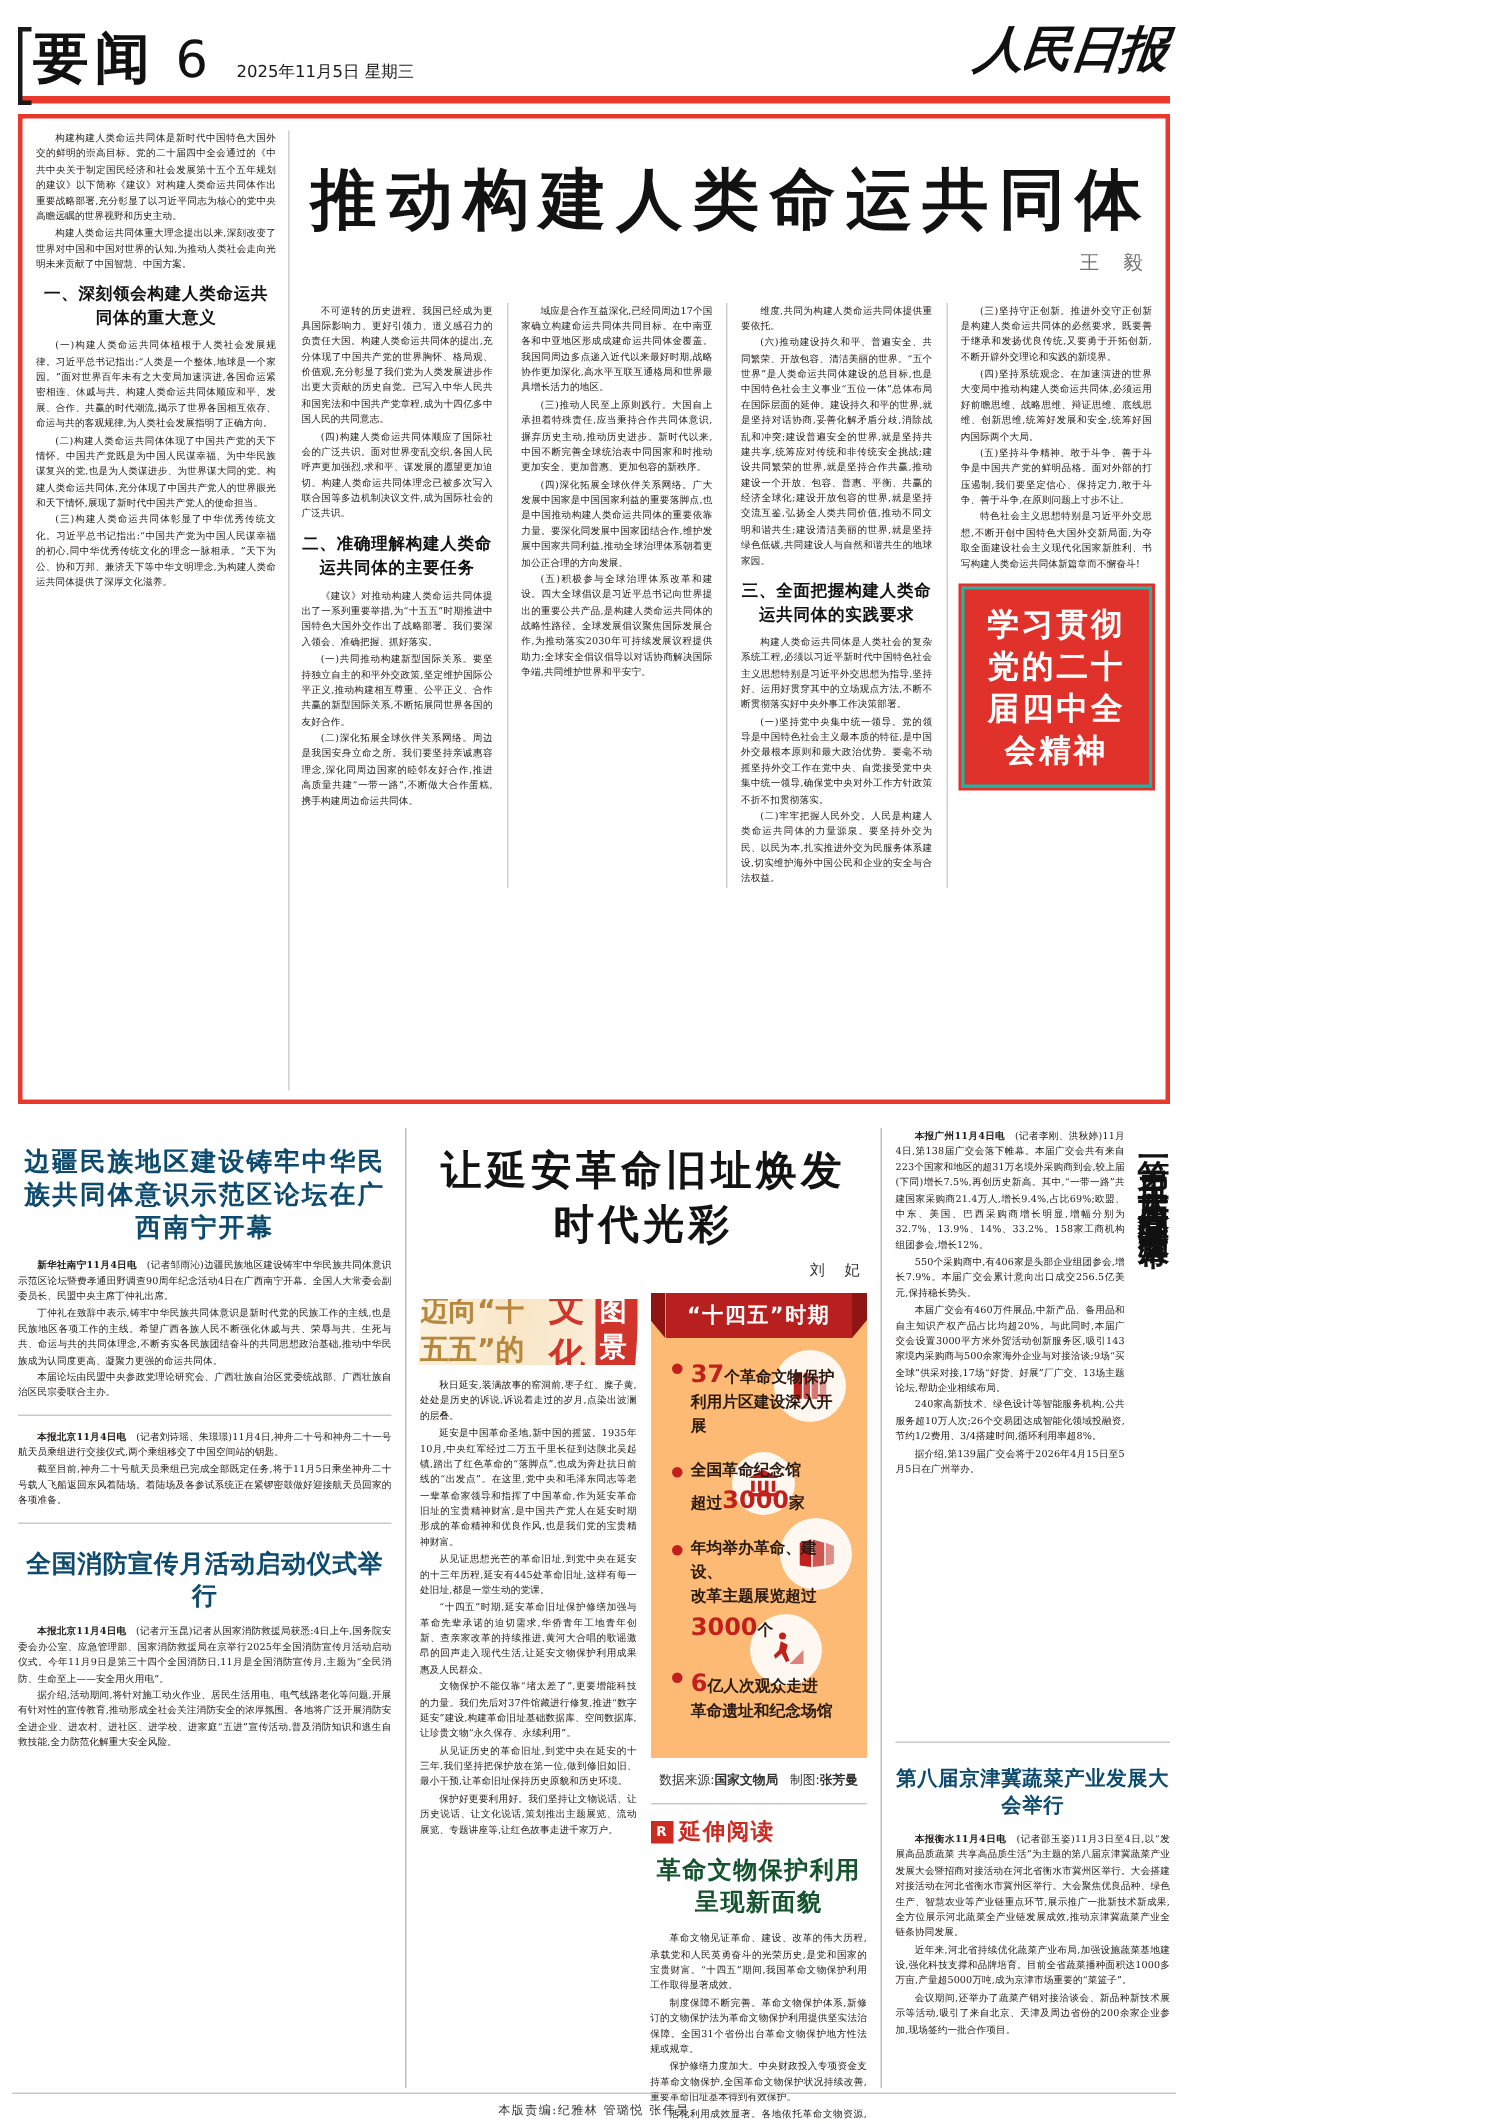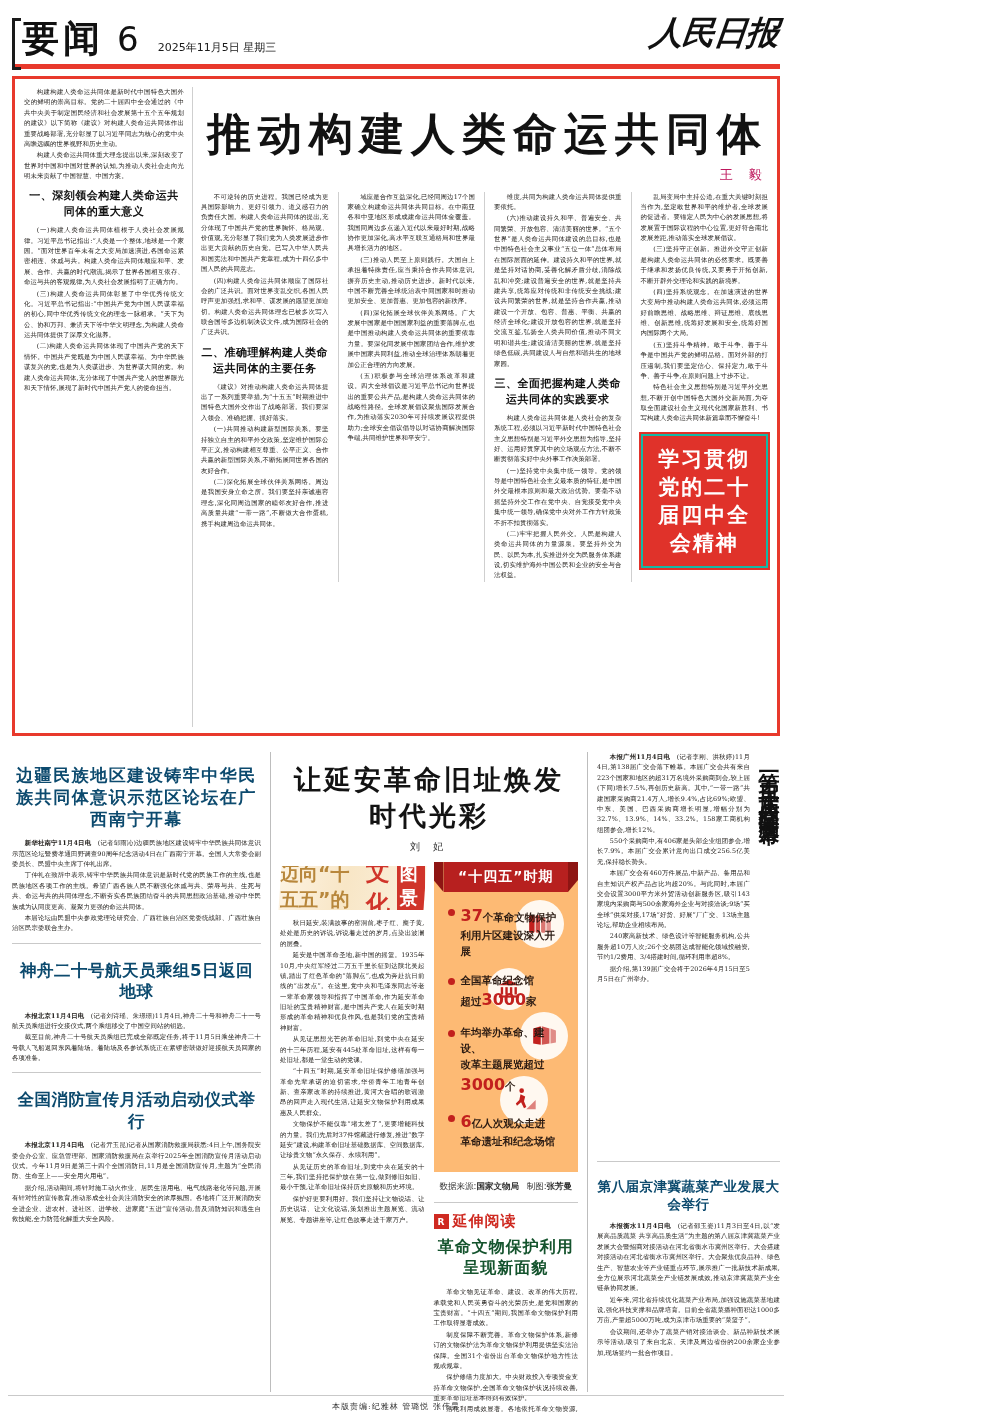--- a/index.html
+++ b/index.html
@@ -49,21 +49,21 @@
     height:660px; overflow:hidden;
   }
   .headline-wrap { text-align:right; margin:0 0 2px 0; }
   .headline {
     font-family:"DejaVu Sans","Liberation Sans",sans-serif;
     font-weight:bold; font-size:44px; letter-spacing:7px;
     color:#121212; line-height:1.15; margin:22px 0 6px 0;
   }
   .byline {
     font-family:"DejaVu Serif","Liberation Serif",serif;
-    font-size:13px; letter-spacing:6px; color:#be185d; margin-bottom:8px;
+    font-size:13px; letter-spacing:6px; color:#737373; margin-bottom:18px;
   }
   .feature-grid { display:flex; gap:8px; height:100%; }
   .fcol { width:160px; flex:0 0 160px; }
   .fcol.wide { flex:1 1 auto; }
   .colrule { width:1px; background:#cfcfcf; flex:0 0 1px; }
 
   .body-txt {
     font-size:6.4px; line-height:1.62; text-align:justify;
     color:#23201d; letter-spacing:0.1px;
     font-family:"DejaVu Serif","Liberation Serif",serif;
@@ -96,21 +96,21 @@
   .h-lg { font-size:17px; letter-spacing:1.5px; margin:12px 0 8px 0; }
   .h-md { font-size:16.5px; letter-spacing:0.5px; margin:16px 0 8px 0; }
   .dateline { font-weight:bold; }
   .sep-line { height:1px; background:#c9c9c9; margin:9px 0; }
 
   .feature2-head {
     font-family:"DejaVu Serif","Liberation Serif",serif;
     font-weight:bold; font-size:27px; letter-spacing:3px;
     text-align:center; color:#131313; margin:10px 0 6px 0;
   }
-  .feature2-by { text-align:center; font-size:10px; letter-spacing:5px; color:#333; margin-bottom:8px; }
+  .feature2-by { text-align:right; font-size:10px; letter-spacing:5px; color:#333; margin-bottom:8px; }
 
   .f2-body { display:flex; gap:9px; }
   .f2-col { flex:1 1 0; }
 
   
   .ribbon {
     position:relative; height:44px; margin:4px 0 8px 0;
     background:linear-gradient(100deg,#fdf3e2 0%,#f8e6c6 45%,#fbf1df 100%);
     display:flex; align-items:center; justify-content:center;
     transform:skewX(-4deg); overflow:hidden;
@@ -224,22 +224,22 @@
     <div class="feature-grid">
 
       <div class="fcol">
         <div class="body-txt">
           <p>构建构建人类命运共同体是新时代中国特色大国外交的鲜明的崇高目标。党的二十届四中全会通过的《中共中央关于制定国民经济和社会发展第十五个五年规划的建议》以下简称《建议》对构建人类命运共同体作出重要战略部署,充分彰显了以习近平同志为核心的党中央高瞻远瞩的世界视野和历史主动。</p>
           <p>构建人类命运共同体重大理念提出以来,深刻改变了世界对中国和中国对世界的认知,为推动人类社会走向光明未来贡献了中国智慧、中国方案。</p>
         </div>
         <div class="sub-h">一、深刻领会构建人类命运共同体的重大意义</div>
         <div class="body-txt">
           <p>(一)构建人类命运共同体植根于人类社会发展规律。习近平总书记指出:“人类是一个整体,地球是一个家园。”面对世界百年未有之大变局加速演进,各国命运紧密相连、休戚与共。构建人类命运共同体顺应和平、发展、合作、共赢的时代潮流,揭示了世界各国相互依存、命运与共的客观规律,为人类社会发展指明了正确方向。</p>
+          <p>(二)构建人类命运共同体体现了中国共产党的天下情怀。中国共产党既是为中国人民谋幸福、为中华民族谋复兴的党,也是为人类谋进步、为世界谋大同的党。构建人类命运共同体,充分体现了中国共产党人的世界眼光和天下情怀,展现了新时代中国共产党人的使命担当。</p>
           <p>(三)构建人类命运共同体彰显了中华优秀传统文化。习近平总书记指出:“中国共产党为中国人民谋幸福的初心,同中华优秀传统文化的理念一脉相承。”天下为公、协和万邦、兼济天下等中华文明理念,为构建人类命运共同体提供了深厚文化滋养。</p>
-          <p>(二)构建人类命运共同体体现了中国共产党的天下情怀。中国共产党既是为中国人民谋幸福、为中华民族谋复兴的党,也是为人类谋进步、为世界谋大同的党。构建人类命运共同体,充分体现了中国共产党人的世界眼光和天下情怀,展现了新时代中国共产党人的使命担当。</p>
         </div>
       </div>
       <div class="colrule"></div>
 
       <div class="fcol wide">
         <div class="headline-wrap">
           <div class="headline">推动构建人类命运共同体</div>
           <div class="byline">王 毅</div>
         </div>
         <div style="display:flex; gap:9px;">
@@ -273,21 +273,20 @@
             <div class="sub-h">三、全面把握构建人类命运共同体的实践要求</div>
             <div class="body-txt">
               <p>构建人类命运共同体是人类社会的复杂系统工程,必须以习近平新时代中国特色社会主义思想特别是习近平外交思想为指导,坚持好、运用好贯穿其中的立场观点方法,不断不断贯彻落实好中央外事工作决策部署。</p>
               <p>(一)坚持党中央集中统一领导。党的领导是中国特色社会主义最本质的特征,是中国外交最根本原则和最大政治优势。要毫不动摇坚持外交工作在党中央、自觉接受党中央集中统一领导,确保党中央对外工作方针政策不折不扣贯彻落实。</p>
               <p>(二)牢牢把握人民外交。人民是构建人类命运共同体的力量源泉。要坚持外交为民、以民为本,扎实推进外交为民服务体系建设,切实维护海外中国公民和企业的安全与合法权益。</p>
             </div>
           </div>
           <div class="colrule"></div>
           <div style="flex:1 1 0;">
             <div class="body-txt">
-              <p>乱局变局中主持公道,在重大关键时刻担当作为,坚定敢世界和平的维护者,全球发展的促进者。要锚定人民为中心的发展思想,将发展置于国际议程的中心位置,更好符合南北发展差距,推动落实全球发展倡议。</p>
               <p>(三)坚持守正创新。推进外交守正创新是构建人类命运共同体的必然要求。既要善于继承和发扬优良传统,又要勇于开拓创新,不断开辟外交理论和实践的新境界。</p>
               <p>(四)坚持系统观念。在加速演进的世界大变局中推动构建人类命运共同体,必须运用好前瞻思维、战略思维、辩证思维、底线思维、创新思维,统筹好发展和安全,统筹好国内国际两个大局。</p>
               <p>(五)坚持斗争精神。敢于斗争、善于斗争是中国共产党的鲜明品格。面对外部的打压遏制,我们要坚定信心、保持定力,敢于斗争、善于斗争,在原则问题上寸步不让。</p>
               <p>特色社会主义思想特别是习近平外交思想,不断开创中国特色大国外交新局面,为夺取全面建设社会主义现代化国家新胜利、书写构建人类命运共同体新篇章而不懈奋斗!</p>
             </div>
             <div class="red-banner">学习贯彻党的二十届四中全会精神</div>
           </div>
         </div>
       </div>
     </div>
@@ -297,21 +296,20 @@
 
     <div class="lcol-a">
       <div class="art-head h-lg">边疆民族地区建设铸牢中华民族共同体意识示范区论坛在广西南宁开幕</div>
       <div class="body-txt">
         <p><b class="dateline">新华社南宁11月4日电</b>　<span>(记者邹雨沁)</span><span>边疆民族地区建设铸牢中华民族共同体意识示范区论坛暨费孝通田野调查90周年纪念活动4日在广西南宁开幕。全国人大常委会副委员长、民盟中央主席丁仲礼出席。</span></p>
         <p>丁仲礼在致辞中表示,铸牢中华民族共同体意识是新时代党的民族工作的主线,也是民族地区各项工作的主线。希望广西各族人民不断强化休戚与共、荣辱与共、生死与共、命运与共的共同体理念,不断夯实各民族团结奋斗的共同思想政治基础,推动中华民族成为认同度更高、凝聚力更强的命运共同体。</p>
         <p>本届论坛由民盟中央参政党理论研究会、广西壮族自治区党委统战部、广西壮族自治区民宗委联合主办。</p>
       </div>
 
       <div class="sep-line"></div>
-      <div class="art-head h-md">神舟二十号航天员乘组5日返回地球</div>
       <div class="body-txt">
         <p><b class="dateline">本报北京11月4日电</b>　<span>(记者刘诗瑶、朱璟璟)</span><span>11月4日,神舟二十号和神舟二十一号航天员乘组进行交接仪式,两个乘组移交了中国空间站的钥匙。</span></p>
         <p>截至目前,神舟二十号航天员乘组已完成全部既定任务,将于11月5日乘坐神舟二十号载人飞船返回东风着陆场。着陆场及各参试系统正在紧锣密鼓做好迎接航天员回家的各项准备。</p>
       </div>
 
       <div class="sep-line"></div>
       <div class="art-head h-md">全国消防宣传月活动启动仪式举行</div>
       <div class="body-txt">
         <p><b class="dateline">本报北京11月4日电</b>　<span>(记者亓玉昆)</span><span>记者从国家消防救援局获悉:4日上午,国务院安委会办公室、应急管理部、国家消防救援局在京举行2025年全国消防宣传月活动启动仪式。今年11月9日是第三十四个全国消防日,11月是全国消防宣传月,主题为“全民消防、生命至上——安全用火用电”。</span></p>
         <p>据介绍,活动期间,将针对施工动火作业、居民生活用电、电气线路老化等问题,开展有针对性的宣传教育,推动形成全社会关注消防安全的浓厚氛围。各地将广泛开展消防安全进企业、进农村、进社区、进学校、进家庭“五进”宣传活动,普及消防知识和逃生自救技能,全力防范化解重大安全风险。</p>

